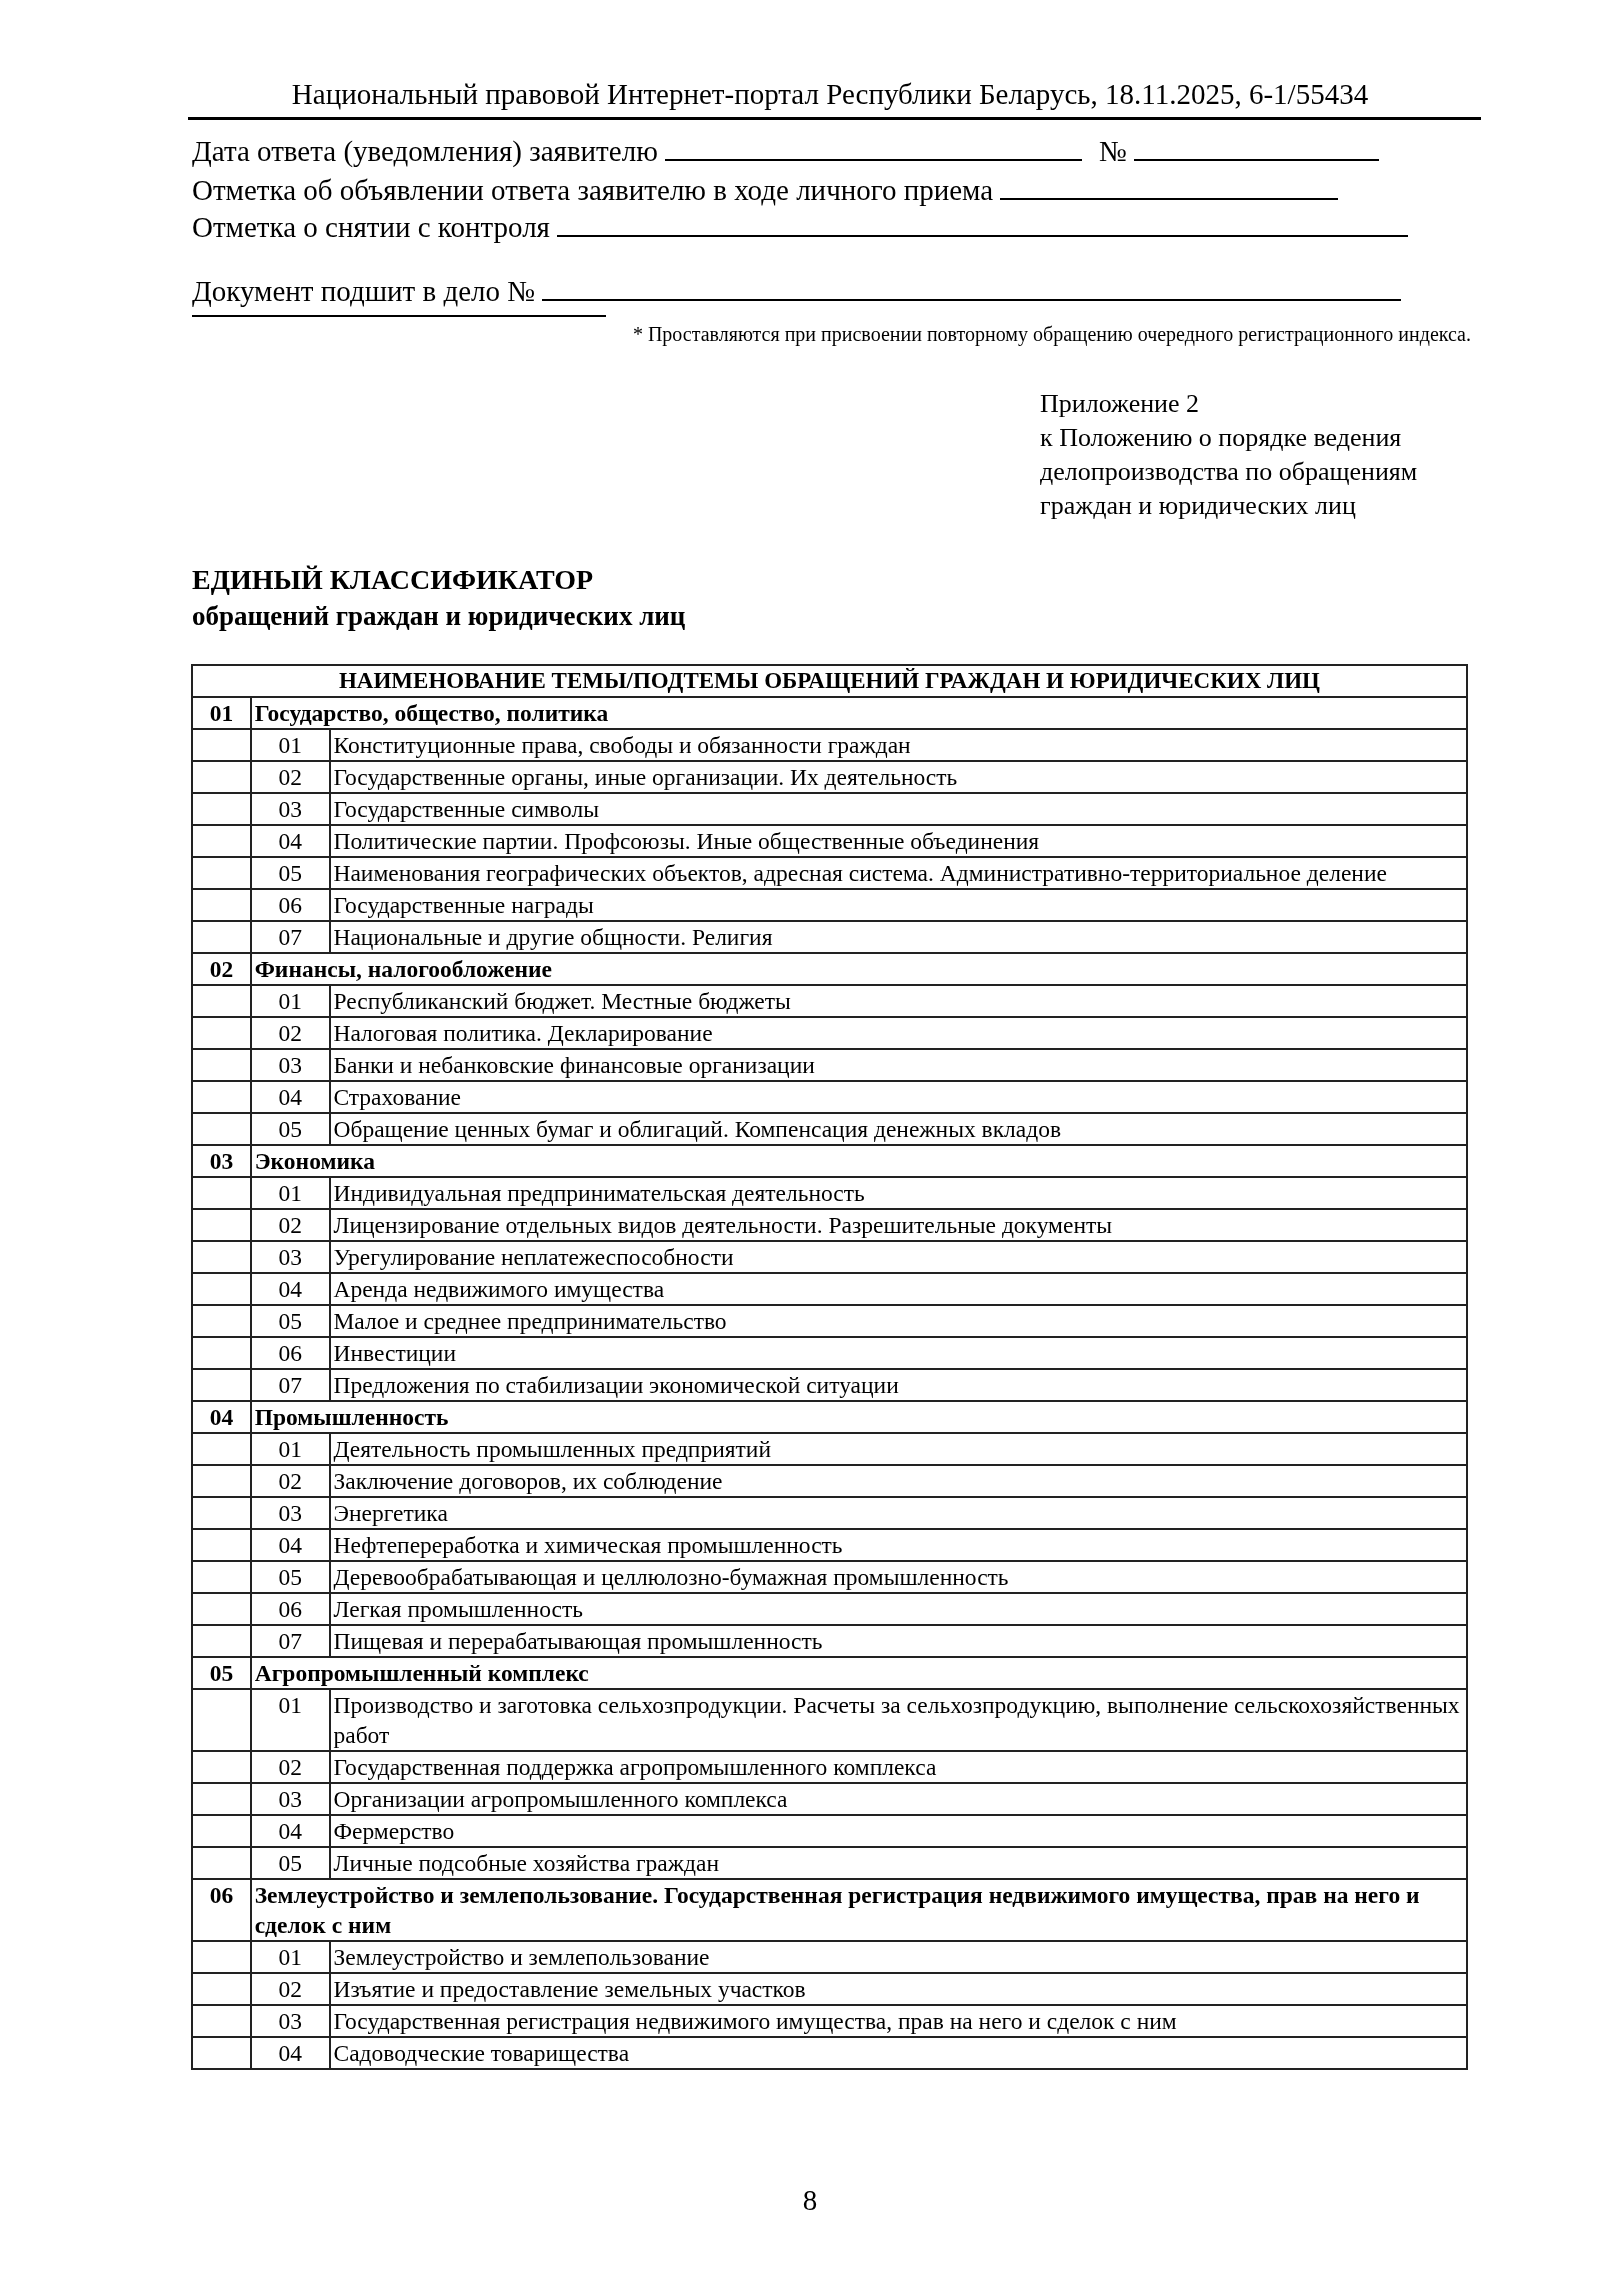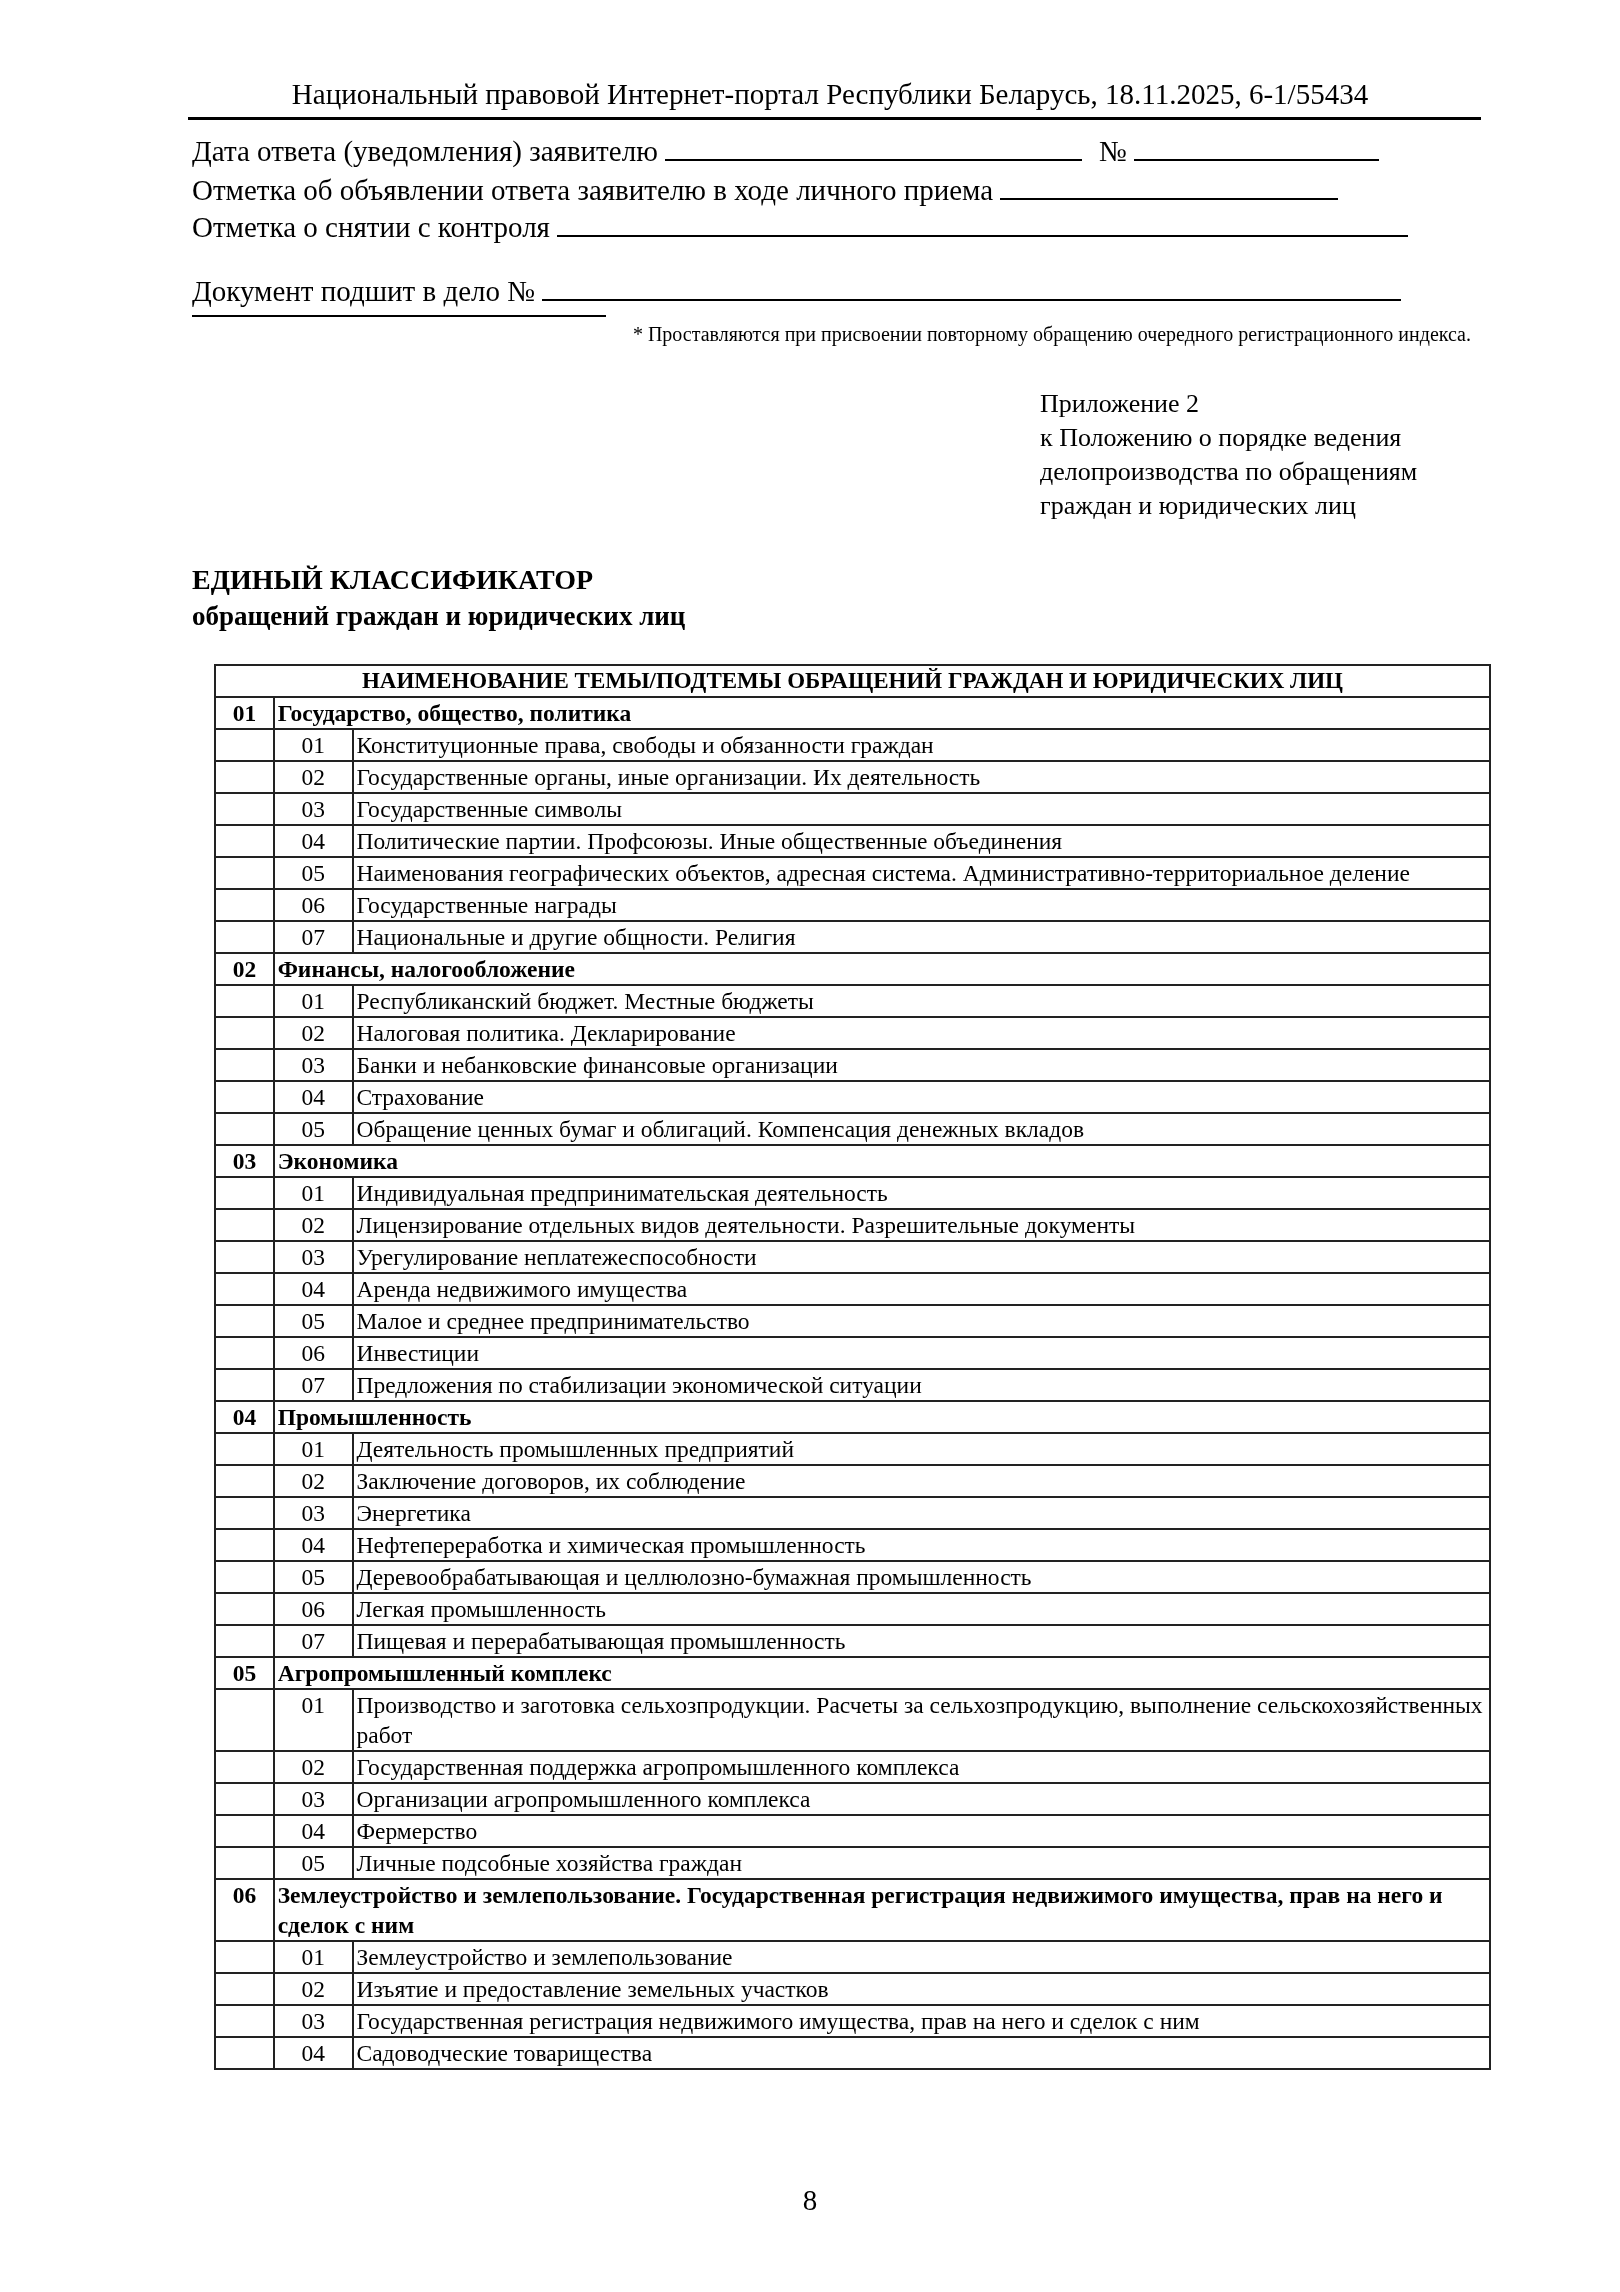--- a/index.html
+++ b/index.html
@@ -11,21 +11,21 @@
   .field-line { position: absolute; left: 192px; font-size: 29px; line-height: 35px; white-space: nowrap; }
   .blank { display: inline-block; border-bottom: 2px solid #000; height: 25.5px; vertical-align: baseline; }
   .footnote-rule { position: absolute; left: 192px; top: 315px; width: 414px; height: 2px; background: #000; }
   .footnote { position: absolute; left: 192px; top: 320px; width: 1279px; text-align: right;
               font-size: 20px; line-height: 29px; }
   .appendix { position: absolute; left: 1040px; top: 387px; font-size: 26px; line-height: 34px; }
   .appendix div { white-space: nowrap; }
   .doc-title { position: absolute; left: 192px; top: 562px; font-weight: bold; font-size: 28px; line-height: 35px; text-align: right; }
   .doc-subtitle { position: absolute; left: 192px; top: 599px; font-weight: bold; font-size: 27px; line-height: 35px; }
   table.classifier { position: absolute; left: 191px; top: 664px; width: 1277px;
-                     border-collapse: collapse; font-size: 23.5px; margin-left: 23px; }
+                     border-collapse: collapse; font-size: 23.5px; }
   table.classifier td { border: 2px solid #222; padding: 0 2.9px; line-height: 30px; vertical-align: top; }
   td.col-code { width: 51px; text-align: center; font-weight: bold; }
   td.col-sub { width: 71px; text-align: center; }
   td.head { text-align: center; font-weight: bold; font-size: 23px; height: 30px; }
   tr.section td { font-weight: bold; }
   .page-number { position: absolute; left: 0; width: 1620px; top: 2183px; text-align: center; font-size: 29px; line-height: 35px; }
 </style>
 </head>
 <body>
 

